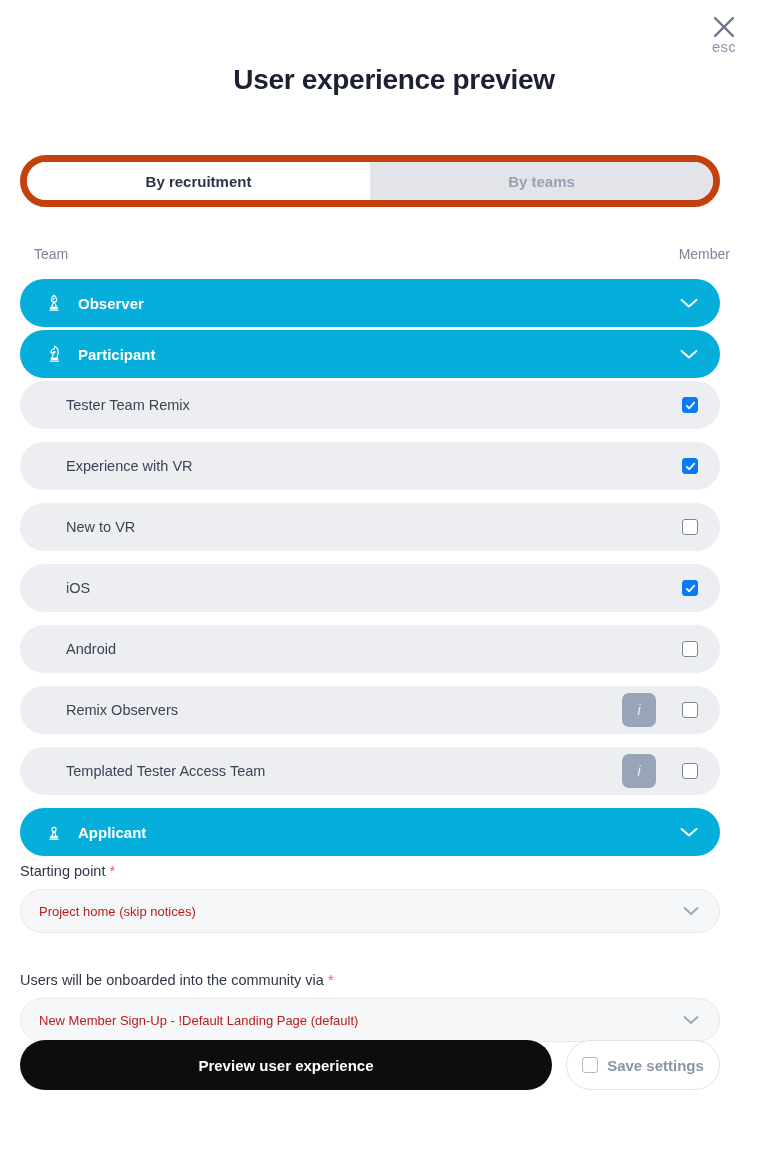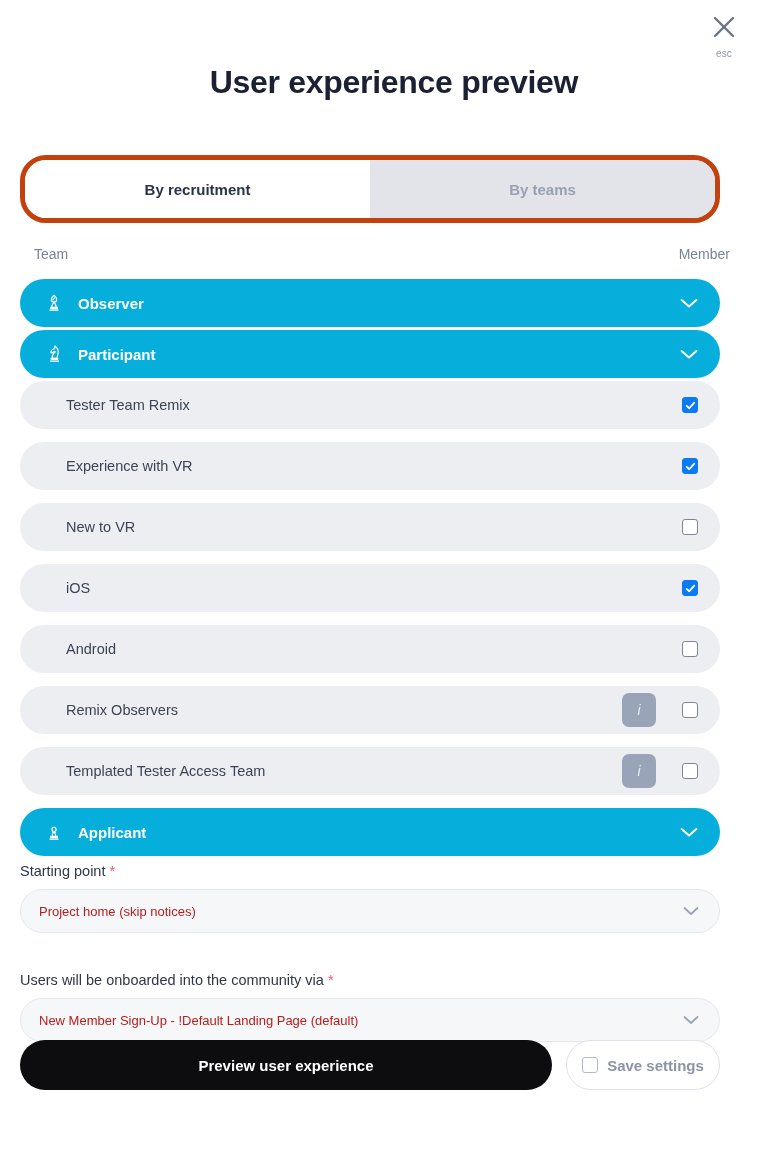--- a/index.html
+++ b/index.html
@@ -30,51 +30,51 @@
     cursor: pointer;
   }
   .close-x {
     display: block;
     width: 26px;
     height: 26px;
     margin: 0 auto;
   }
   .close-esc {
     display: block;
-    margin-top: 8px;
-    font-size: 10px;
+    margin-top: 1px;
+    font-size: 15px;
     color: #8d97ab;
     letter-spacing: .2px;
     line-height: 12px;
   }
 
   
   .title {
     position: absolute;
     top: 64px;
     left: 0;
     width: 764px;
     text-align: center;
-    font-size: 32px;
+    font-size: 28px;
     font-weight: bold;
     color: #1b2032;
     letter-spacing: -0.3px;
     padding-left: 24px;
   }
 
   
   .tabs {
     position: absolute;
     top: 155px;
     left: 20px;
     width: 700px;
-    height: 68px;
+    height: 52px;
     display: flex;
     border-radius: 26px;
-    border: 5px solid #c2410c;
+    border: 7px solid #c2410c;
     overflow: hidden;
     background: #ffffff;
   }
   .tab {
     flex: 1 1 50%;
     display: flex;
     align-items: center;
     justify-content: center;
     font-size: 15px;
     cursor: pointer;

